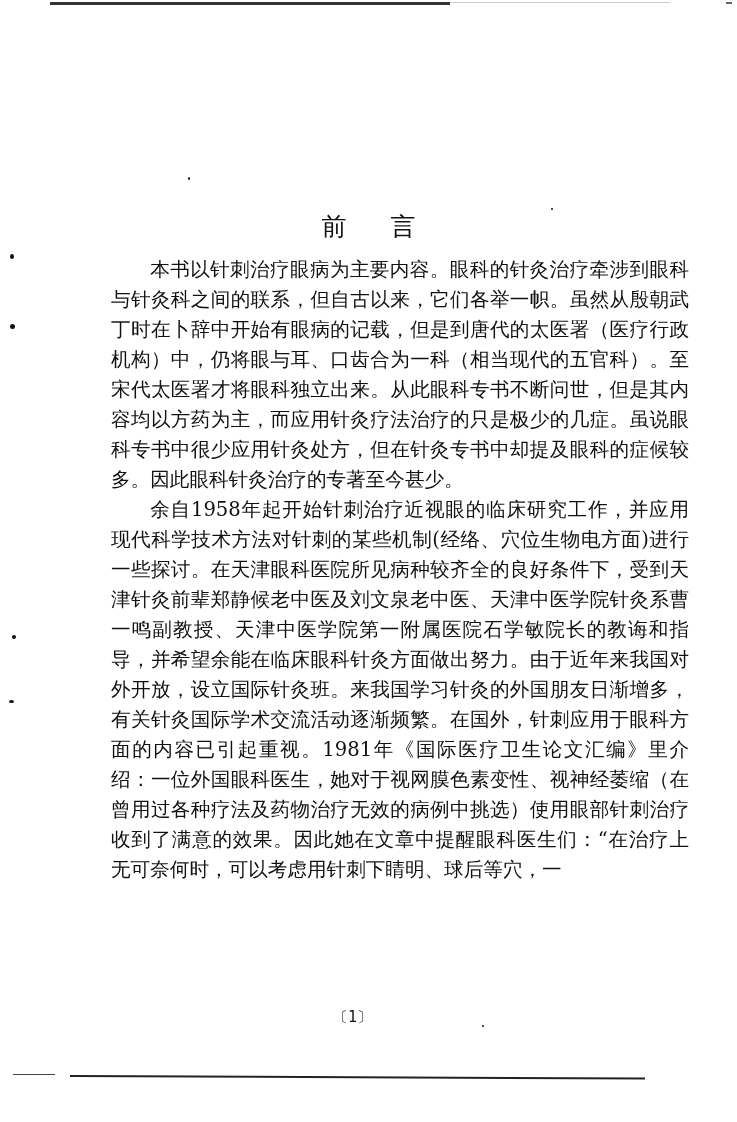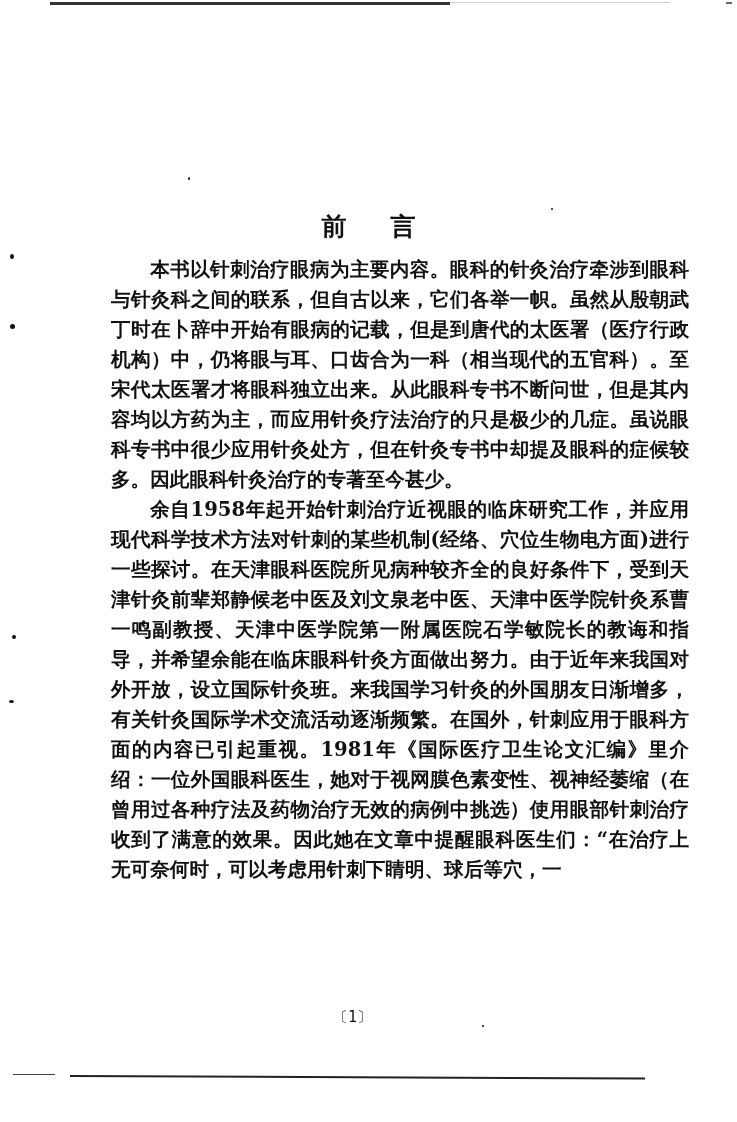--- a/index.html
+++ b/index.html
@@ -48,40 +48,39 @@
       width: 737px;
       height: 1122px;
     }
     .title {
       position: absolute;
       top: 210px;
       left: 0;
       width: 737px;
       text-align: center;
       font-family: "DejaVu Sans", "Liberation Sans", sans-serif;
-      font-weight: bold;
+      font-weight: normal;
       font-size: 25px;
       letter-spacing: 44px;
       padding-left: 44px;
       box-sizing: border-box;
     }
     .body-text {
       position: absolute;
       left: 111px;
       top: 255px;
       width: 578px;
       font-size: 19.6px;
       line-height: 30px;
       text-align: justify;
       text-justify: inter-character;
     }
     .para {
       margin: 0;
       text-indent: 2em;
-      font-weight: bold;
     }
     .page-number {
       position: absolute;
       top: 1008px;
       left: 0;
       width: 737px;
       text-align: center;
       font-family: "DejaVu Sans Mono", "Liberation Mono", monospace;
       font-size: 15px;
       padding-right: 32px;

